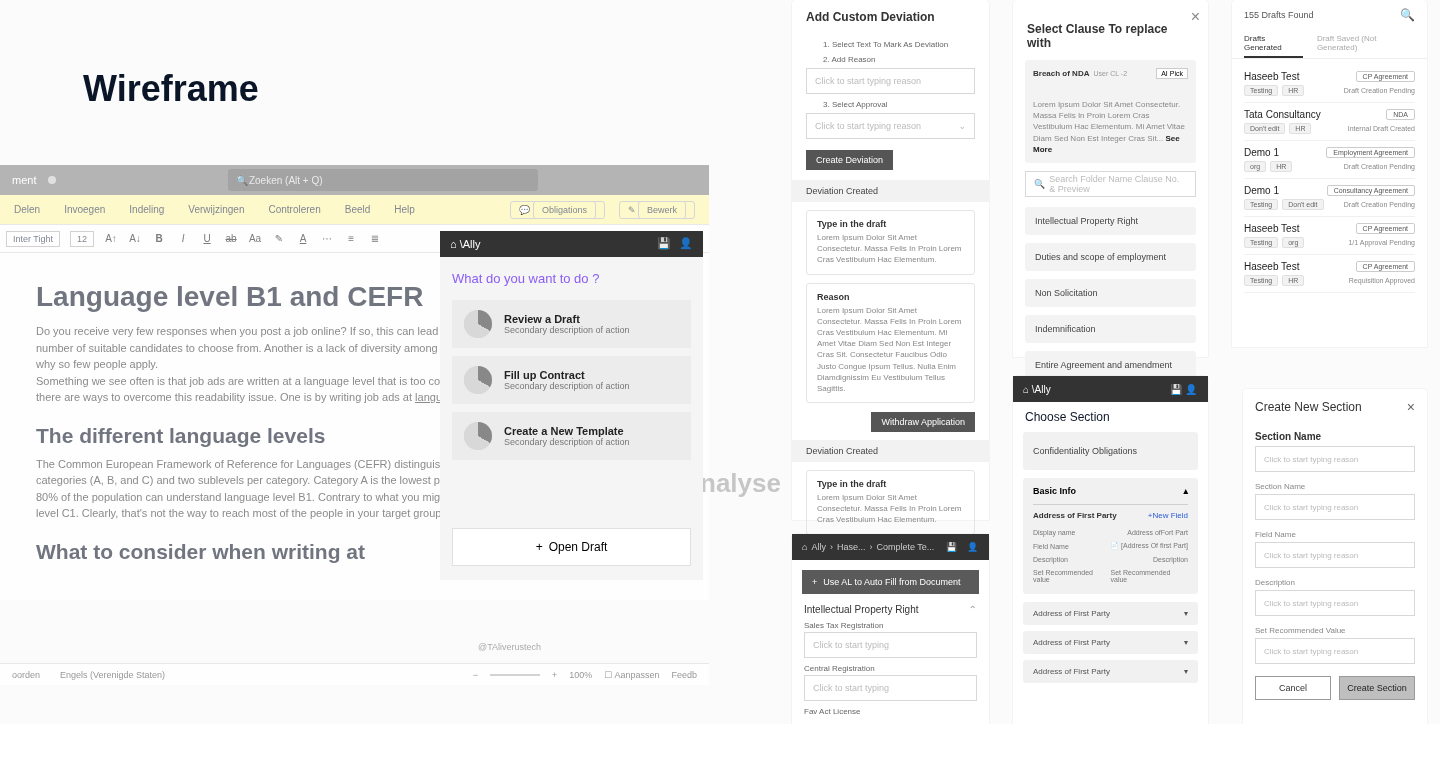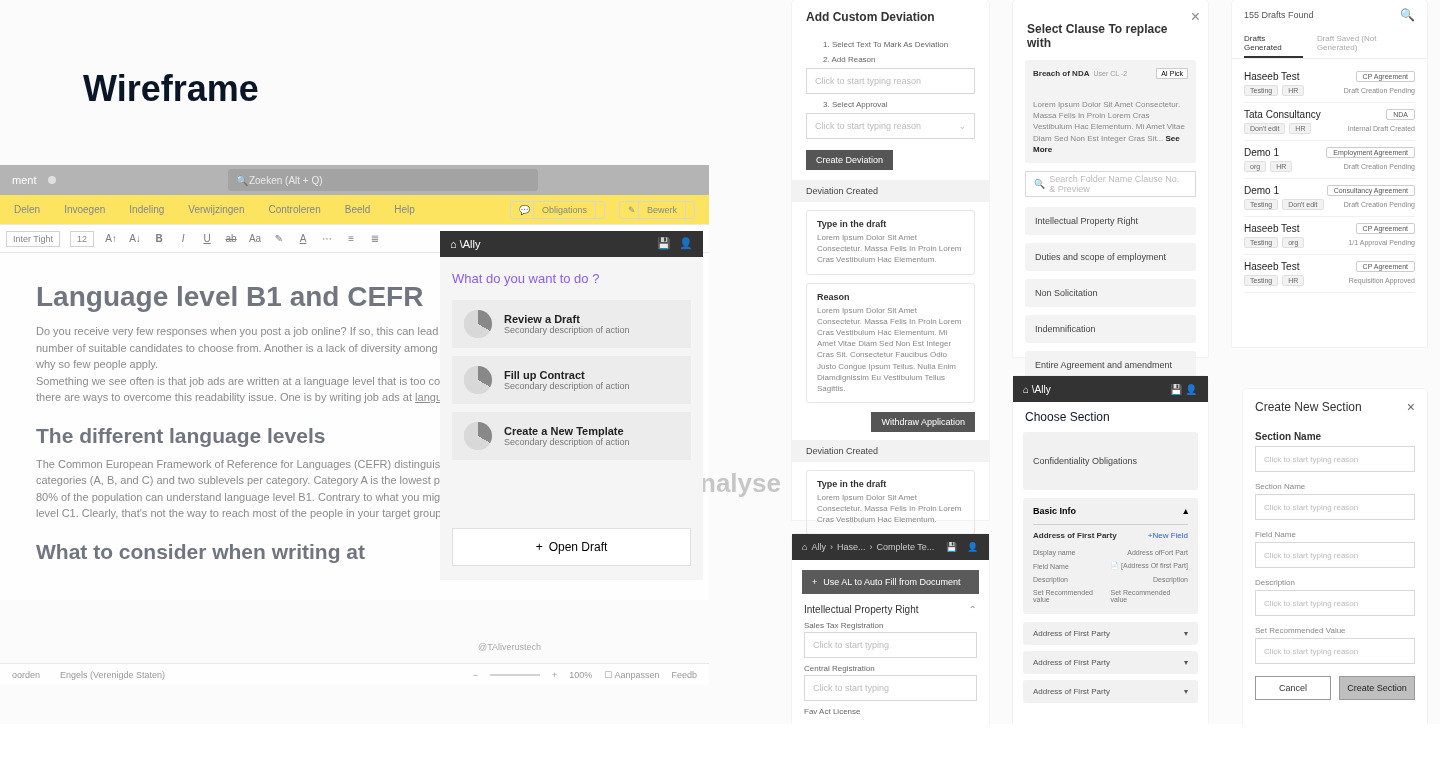--- a/index.html
+++ b/index.html
@@ -4,21 +4,21 @@
 <style>
 *{box-sizing:border-box;margin:0;padding:0;font-family:Arial,sans-serif}
 body{background:#fff;width:1440px;height:760px;overflow:hidden;position:relative}
 .canvas{width:1440px;height:724px;position:relative;background:#fbfbfc}
 .title{position:absolute;left:83px;top:68px;font-size:36px;font-weight:700;color:#0a1628}
 
 
 .word{position:absolute;left:0;top:165px;width:709px;height:520px;color:#6b7280;opacity:0.85}
 .word-topbar{height:30px;background:#a8a8a8;display:flex;align-items:center;padding:0 12px;gap:12px;font-size:11px;color:#fff}
 .word-search{background:#949494;height:22px;width:310px;margin-left:160px;border-radius:3px;display:flex;align-items:center;padding:0 8px;font-size:10px;color:#e8e8e8}
-.word-menu{height:30px;background:#fde047;display:flex;align-items:center;gap:24px;padding:0 14px;font-size:10px;border-bottom:1px solid #e5e5e5}
+.word-menu{height:30px;background:#fef9c3;display:flex;align-items:center;gap:24px;padding:0 14px;font-size:10px;border-bottom:1px solid #e5e5e5}
 .word-menu .right{margin-left:auto;display:flex;gap:14px}
 .word-menu .right span{border:1px solid #d0d0d0;padding:3px 8px;border-radius:3px;font-size:9px}
 .word-ribbon{height:28px;background:#fff;display:flex;align-items:center;gap:10px;padding:0 6px;font-size:10px;border-bottom:1px solid #e5e5e5}
 .word-ribbon .sel{border:1px solid #ccc;padding:2px 6px;font-size:9px}
 .word-ribbon .ico{width:14px;text-align:center;color:#666}
 .word-body{background:#fff;padding:28px 36px}
 .word-body h1{font-size:28px;font-weight:700;color:#585e6b;margin-bottom:10px}
 .word-body h2{font-size:21px;font-weight:700;color:#585e6b;margin:18px 0 8px}
 .word-body p{font-size:11px;line-height:1.5;color:#777}
 .word-status{position:absolute;bottom:0;left:0;right:0;height:22px;background:#fff;border-top:1px solid #e5e5e5;display:flex;align-items:center;padding:0 12px;font-size:9px;color:#888;gap:20px}
@@ -85,21 +85,21 @@
 .ditem .dr1 .bad-outline{font-size:7px;border:1px solid #ccc;padding:1px 6px;border-radius:2px;color:#555}
 .ditem .dr2{display:flex;align-items:center;gap:4px}
 .ditem .tag{font-size:7px;background:#f2f2f2;border:1px solid #e0e0e0;padding:1px 5px;border-radius:2px;color:#666}
 .ditem .stat{margin-left:auto;font-size:7px;color:#888}
 
 
 .p-choose{left:1013px;top:376px;width:195px;height:348px}
 .p-choose .ah{height:26px;background:#333;display:flex;align-items:center;padding:0 10px;color:#fff;font-size:10px}
 .p-choose .ah .sp{flex:1}
 .p-choose .sec-h{padding:8px 12px;font-size:12px;color:#0f172a}
-.sec-row{background:#f1f1f1;margin:0 10px 8px;padding:24px 10px;font-size:9px;color:#444;border-radius:3px}
+.sec-row{background:#f1f1f1;margin:0 10px 8px;padding:14px 10px;font-size:9px;color:#444;border-radius:3px}
 .sec-block{background:#f1f1f1;margin:0 10px 8px;border-radius:3px;padding:0 10px 8px}
 .bi-h{display:flex;align-items:center;justify-content:space-between;padding:8px 0;border-bottom:1px solid #d0d0d0;font-size:9px;font-weight:600}
 .bi-sub{display:flex;align-items:center;justify-content:space-between;padding:6px 0;font-size:8px}
 .bi-sub .nf{color:#2a5bd7}
 .kv{display:flex;align-items:center;justify-content:space-between;padding:3px 0;font-size:7px;color:#777}
 .acc-row{background:#f1f1f1;margin:0 10px 6px;padding:7px 10px;font-size:8px;color:#555;display:flex;justify-content:space-between;border-radius:3px;cursor:pointer}
 
 
 .p-ipr{left:792px;top:534px;width:197px;height:190px}
 .p-ipr .ah{height:26px;background:#333;display:flex;align-items:center;padding:0 10px;color:#fff;font-size:9px;gap:4px}

